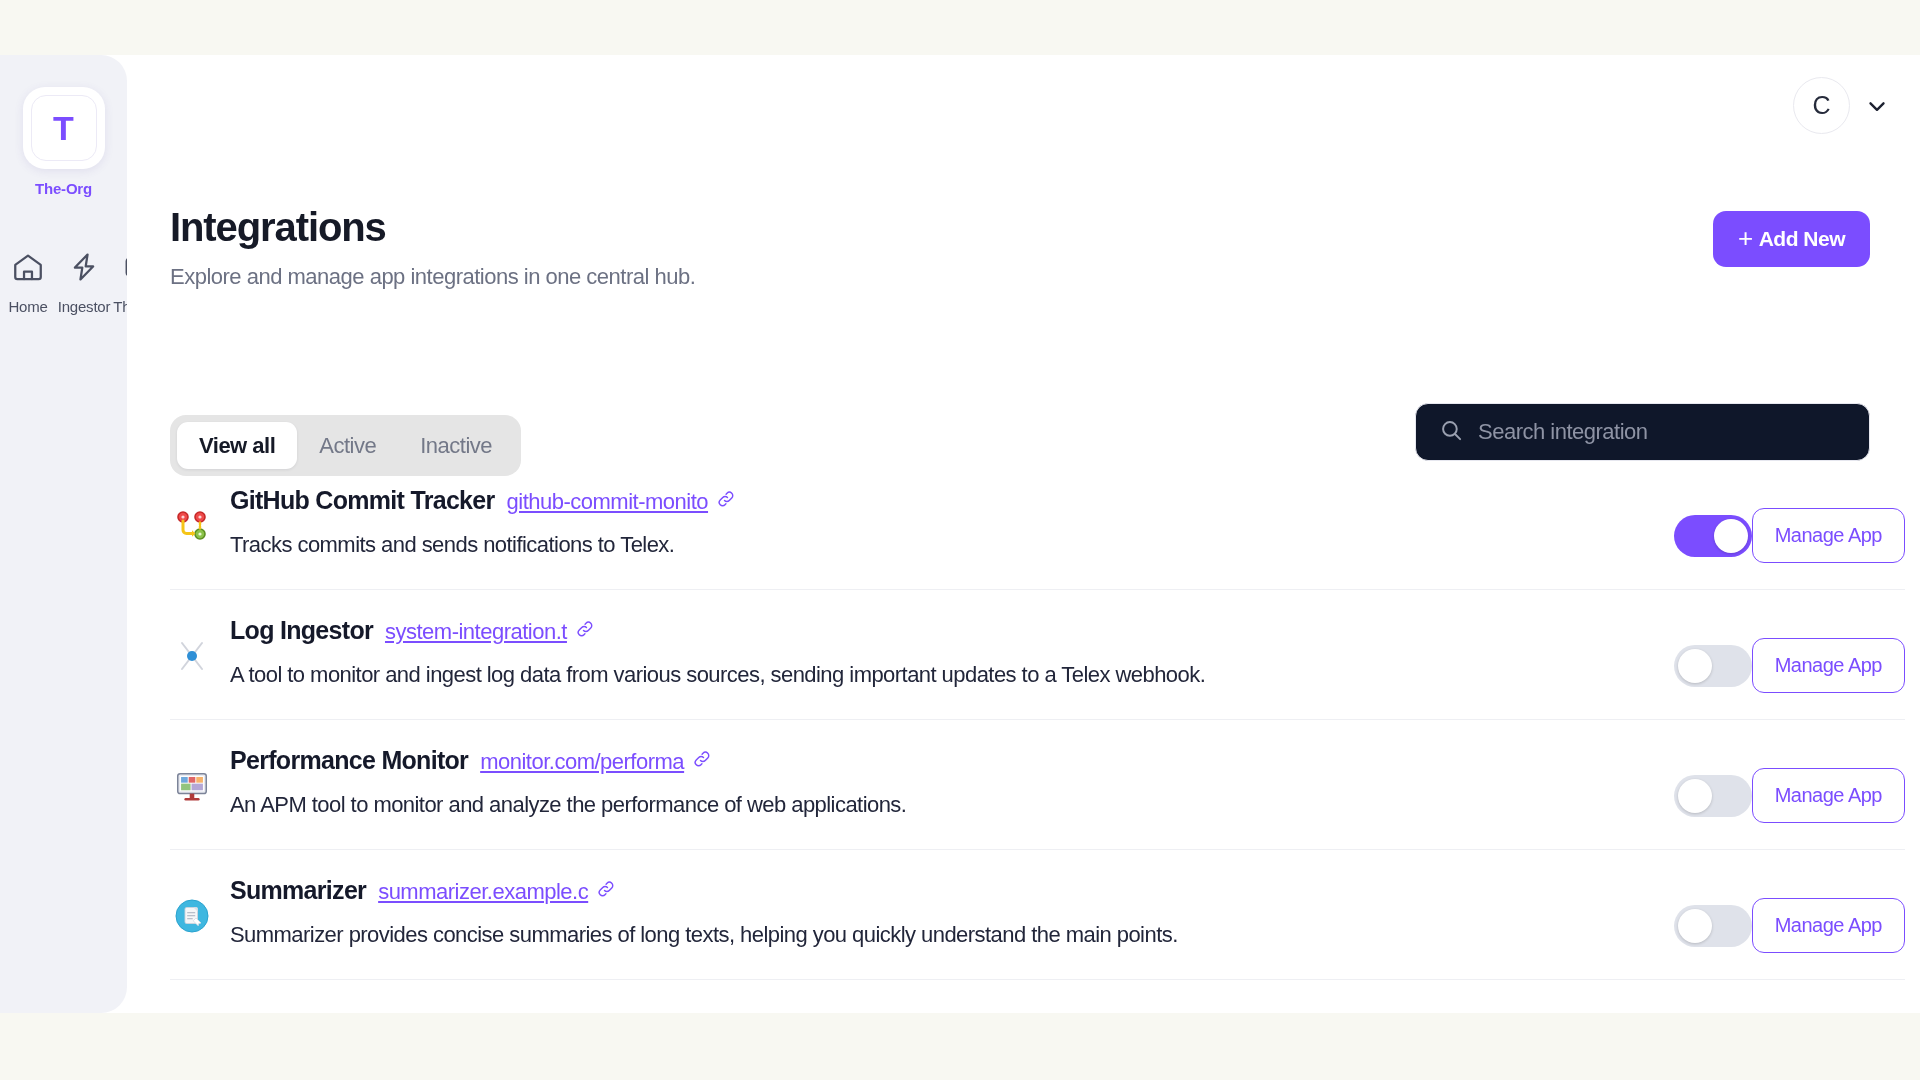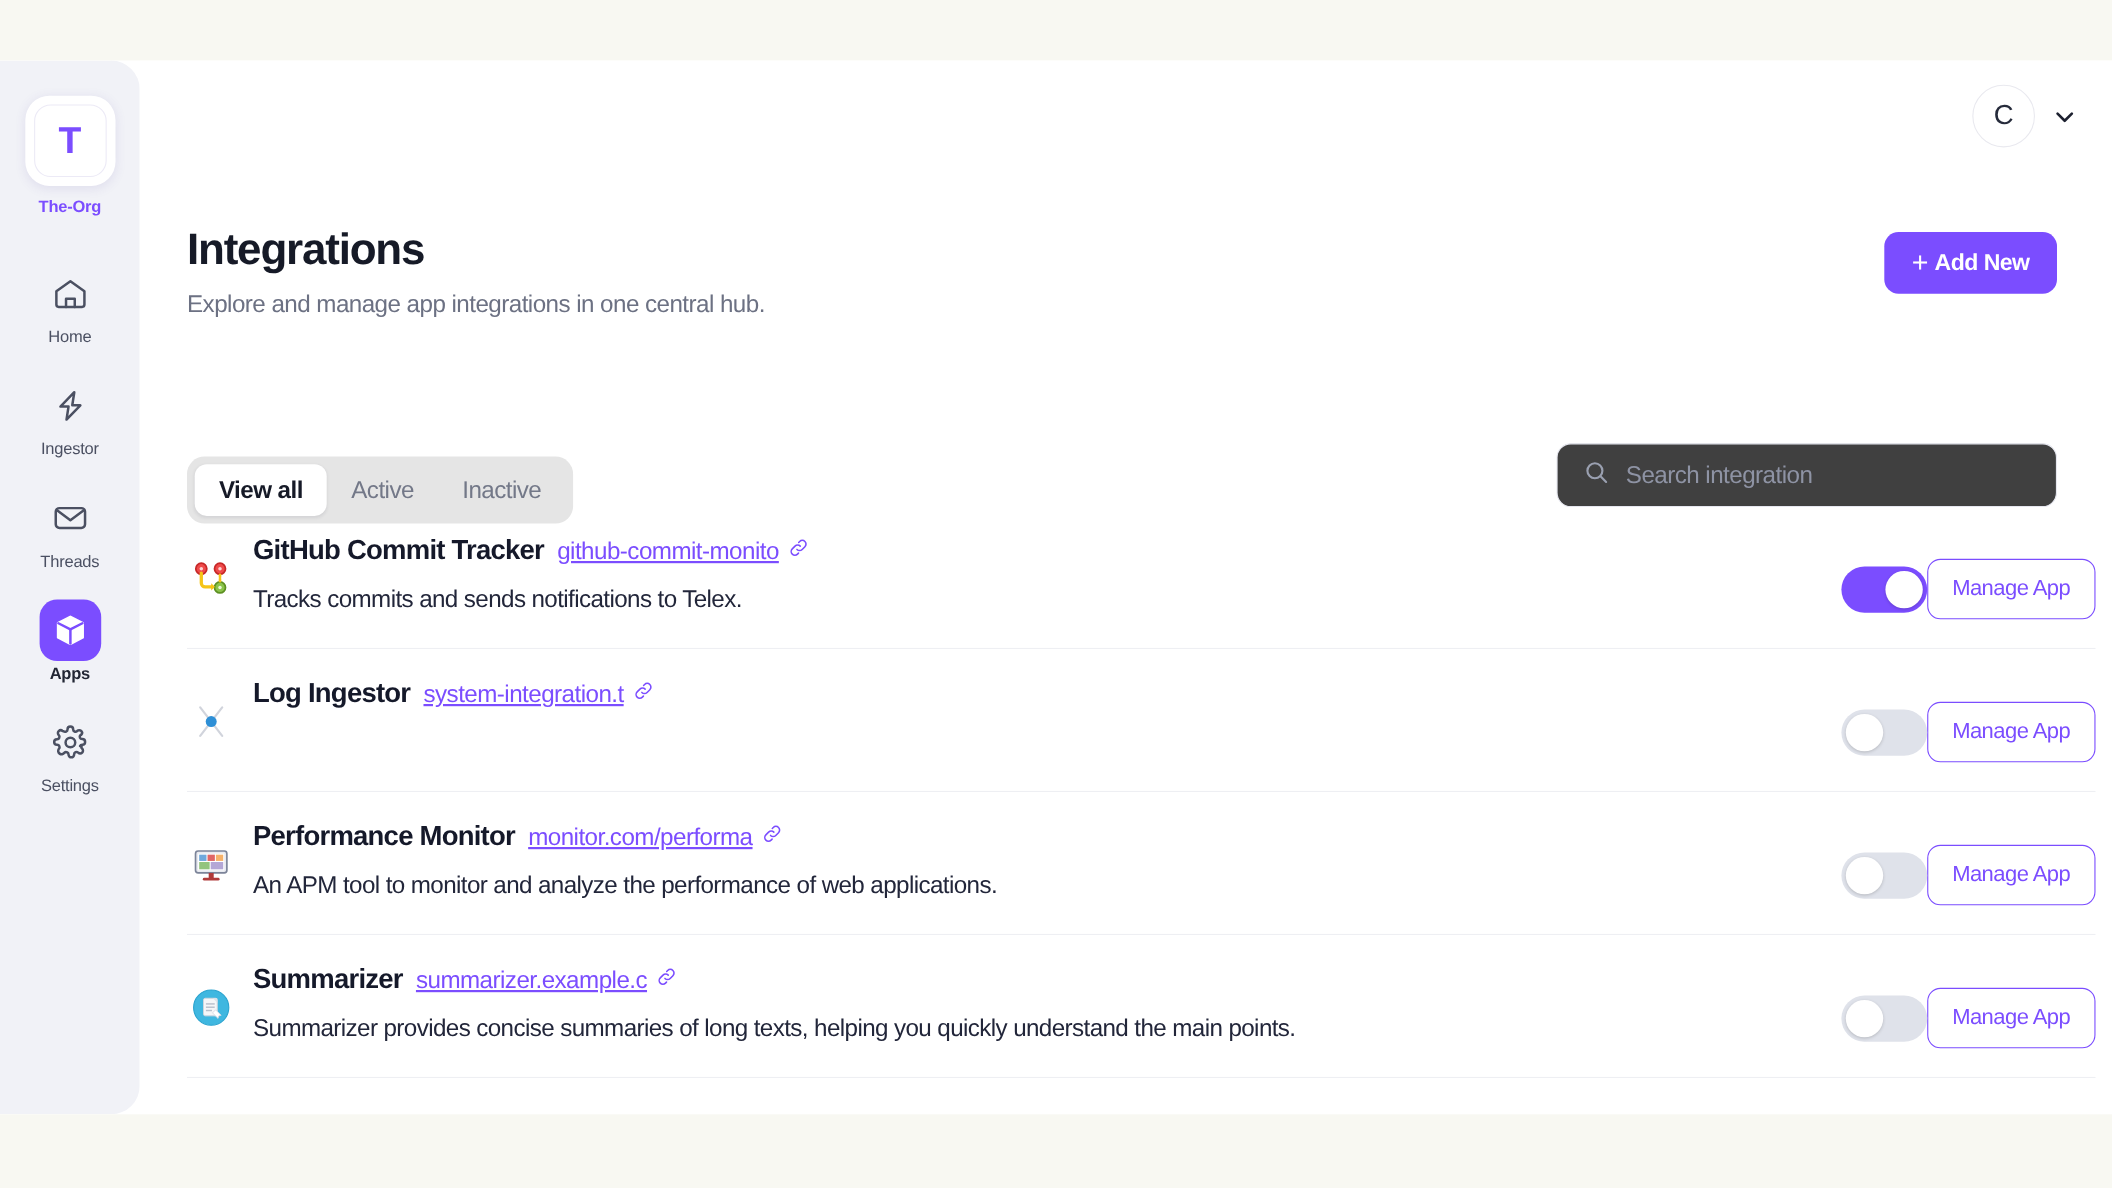--- a/index.html
+++ b/index.html
@@ -36,21 +36,21 @@
   .org-logo-inner {
     width:100%; height:100%; border-radius:15px;
     border:1px solid #eceaf6;
     display:flex; align-items:center; justify-content:center;
     font-size:34px; font-weight:700; color:#7b4dff; letter-spacing:0;
   }
   .org-name {
     margin-top:11px; font-size:15px; font-weight:700; color:#7b4dff;
     letter-spacing:-0.2px;
   }
-  .nav { margin-top:42px; width:100%; display:flex; flex-direction:column; align-items:center; }
+  .nav { margin-top:42px; width:100%; display:flex; flex-direction:row; align-items:center; }
   .nav-item {
     width:100%; display:flex; flex-direction:column; align-items:center;
     margin-bottom:26px; cursor:pointer;
   }
   .nav-icon {
     width:56px; height:56px; border-radius:16px;
     display:flex; align-items:center; justify-content:center;
   }
   .nav-item.active .nav-icon { background:#7b4dff; }
   .nav-label {
@@ -109,21 +109,21 @@
     font-size:22px; color:#737888; letter-spacing:-0.5px;
     border-radius:11px; cursor:pointer; white-space:nowrap;
   }
   .tab.active {
     background:#ffffff; color:#161a27; font-weight:600;
     box-shadow:0 1px 3px rgba(30,30,60,0.09);
   }
   .search-box {
     width:455px; height:58px; border:1.4px solid #e6e7ef;
     border-radius:13px; display:flex; align-items:center; gap:14px;
-    padding:0 22px; background:#404040;
+    padding:0 22px; background:#0f172a;
   }
   .search-text {
     font-size:22px; color:#8e93a4; letter-spacing:-0.5px;
   }
 
   
   #list { position:absolute; left:43px; top:405px; width:1735px; }
   .row {
     position:relative; display:flex; align-items:flex-start;
     padding:22px 0 20px 0;
@@ -332,20 +332,21 @@
           <div class="row-title-line">
             <span class="row-title">Log Ingestor</span>
             <a class="row-link">system-integration.t</a>
             <span class="link-glyph">
               <svg width="20" height="20" viewBox="0 0 24 24" fill="none" stroke="#7b4dff" stroke-width="1.7" stroke-linecap="round">
                 <path d="M10.2 13.8a4 4 0 0 0 5.7 0l3-3a4 4 0 1 0-5.7-5.7l-1.1 1.1"></path>
                 <path d="M13.8 10.2a4 4 0 0 0-5.7 0l-3 3a4 4 0 1 0 5.7 5.7l1.1-1.1"></path>
               </svg>
             </span>
           </div>
+          <div class="row-desc">A tool to monitor and ingest log data from various sources, sending important updates to a Telex webhook.</div>
         </div>
         <div class="row-actions">
           <div class="toggle off">
               <span class="knob"></span>
             </div>
           <button class="manage-btn">Manage App</button>
         </div>
       </div>
 
       <div class="row">

